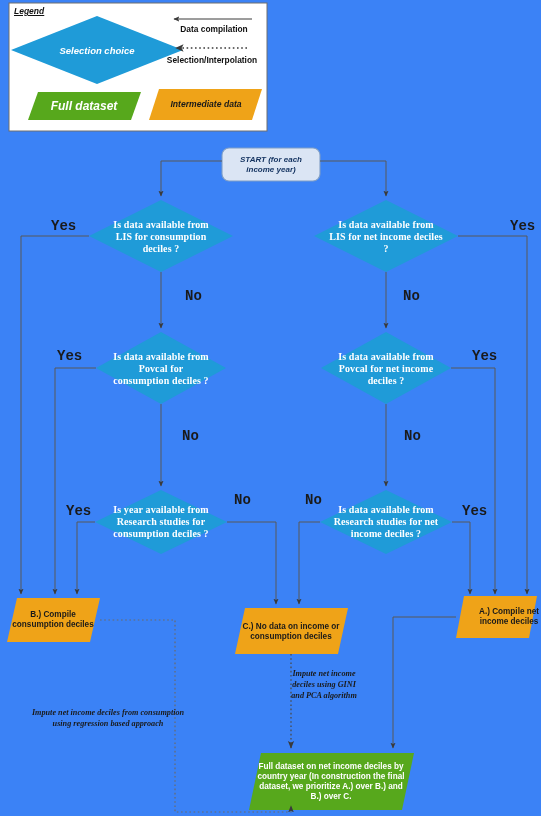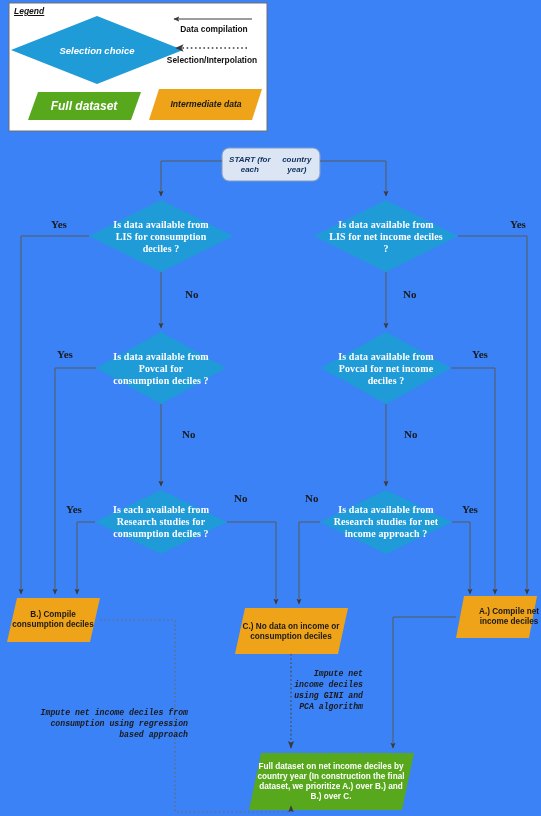--- a/index.html
+++ b/index.html
@@ -1,21 +1,21 @@
 <!DOCTYPE html>
 <html><head>
 <meta charset="utf-8">
 <style>
   html,body{margin:0;padding:0;background:#ffffff;}
   body{width:541px;height:816px;font-family:"Liberation Sans",sans-serif;}
   #root{position:relative;width:541px;height:816px;overflow:hidden;background:#3b82f6;}
   svg#canvas{position:absolute;left:0;top:0;width:541px;height:816px;}
 
   .lbl{position:absolute;color:#1a1a1a;font-weight:bold;}
-  .edge-label{font-size:11px;font-family:Liberation Serif, serif;}
+  .edge-label{font-size:14px;font-family:Liberation Mono, monospace;}
 
   .node-text{
     position:absolute;display:flex;align-items:center;justify-content:center;
     text-align:center;pointer-events:none;
   }
   .diamond-text{
     color:#ffffff;font-family:"Liberation Serif",serif;font-weight:bold;
     font-size:10px;line-height:1.18;letter-spacing:.1px;
   }
   .para-text{
@@ -33,22 +33,22 @@
   }
   .legend-cap{
     position:absolute;font-size:8.4px;font-weight:bold;color:#111;
     text-align:center;white-space:nowrap;
   }
   .legend-shape-text{
     position:absolute;display:flex;align-items:center;justify-content:center;
     font-style:italic;font-weight:bold;text-align:center;
   }
   .note{
-    position:absolute;font-family:Liberation Mono, monospace;font-style:italic;
-    font-weight:bold;font-size:8.2px;line-height:1.35;color:#1a1a1a;text-align:right;
+    position:absolute;font-family:Liberation Serif, serif;font-style:italic;
+    font-weight:bold;font-size:8.2px;line-height:1.35;color:#1a1a1a;text-align:center;
   }
 </style>
 </head>
 <body>
 
 <div id="root">
 
   <svg id="canvas" xmlns="http://www.w3.org/2000/svg" viewBox="0 0 541 816">
     <defs>
       <marker id="arrow" markerWidth="7" markerHeight="7" refX="5.4" refY="3" orient="auto" markerUnits="strokeWidth">
@@ -127,36 +127,36 @@
   <div class="legend-shape-text" style="left:24px;top:36px;width:146px;height:28px;color:#ffffff;font-size:9.5px;font-family:'Liberation Sans',sans-serif;">Selection choice</div>
 
   <div class="legend-shape-text" style="left:30px;top:96px;width:108px;height:20px;color:#ffffff;font-size:12px;font-family:'Liberation Sans',sans-serif;">Full dataset</div>
 
   <div class="legend-shape-text" style="left:152px;top:94px;width:108px;height:20px;color:#1a1a1a;font-size:8.6px;font-family:'Liberation Sans',sans-serif;">Intermediate data</div>
 
   <div class="legend-cap" style="left:164px;top:24px;width:100px;">Data compilation</div>
 
   <div class="legend-cap" style="left:156px;top:55px;width:112px;">Selection/Interpolation</div>
 
-  <div class="node-text start-text" style="left:224px;top:150px;width:94px;height:29px;flex-direction:row;">
+  <div class="node-text start-text" style="left:224px;top:150px;width:94px;height:29px;flex-direction:column;">
     <span>START (for each</span>
-    <span>country year)</span>
+    <span>income year)</span>
   </div>
 
   <div class="node-text diamond-text" style="left:104px;top:216px;width:114px;height:42px;">Is data available from LIS for consumption deciles ?</div>
 
   <div class="node-text diamond-text" style="left:111px;top:350px;width:100px;height:38px;">Is data available from Povcal for consumption deciles ?</div>
 
   <div class="node-text diamond-text" style="left:329px;top:218px;width:114px;height:38px;">Is data available from LIS for net income deciles ?</div>
 
   <div class="node-text diamond-text" style="left:326px;top:353px;width:120px;height:32px;">Is data available from Povcal for net income deciles ?</div>
 
-  <div class="node-text diamond-text" style="left:105px;top:498px;width:112px;height:48px;">Is each available from Research studies for consumption deciles ?</div>
+  <div class="node-text diamond-text" style="left:105px;top:498px;width:112px;height:48px;">Is year available from Research studies for consumption deciles ?</div>
 
-  <div class="node-text diamond-text" style="left:330px;top:503px;width:112px;height:38px;">Is data available from Research studies for net income approach ?</div>
+  <div class="node-text diamond-text" style="left:330px;top:503px;width:112px;height:38px;">Is data available from Research studies for net income deciles ?</div>
 
   <div class="lbl edge-label" style="left:51px;top:218px;">Yes</div>
   <div class="lbl edge-label" style="left:185px;top:288px;">No</div>
 
   <div class="lbl edge-label" style="left:510px;top:218px;">Yes</div>
   <div class="lbl edge-label" style="left:403px;top:288px;">No</div>
 
   <div class="lbl edge-label" style="left:57px;top:348px;">Yes</div>
   <div class="lbl edge-label" style="left:182px;top:428px;">No</div>
 

